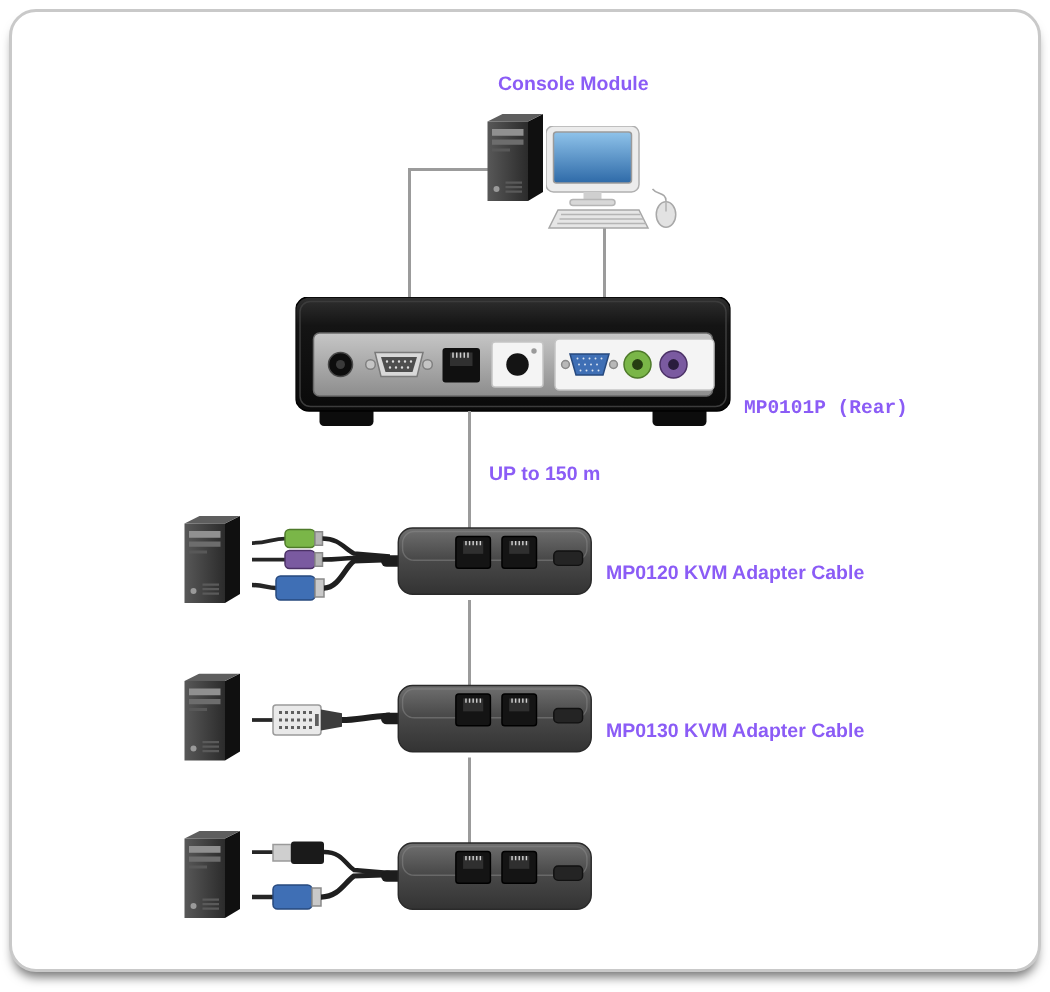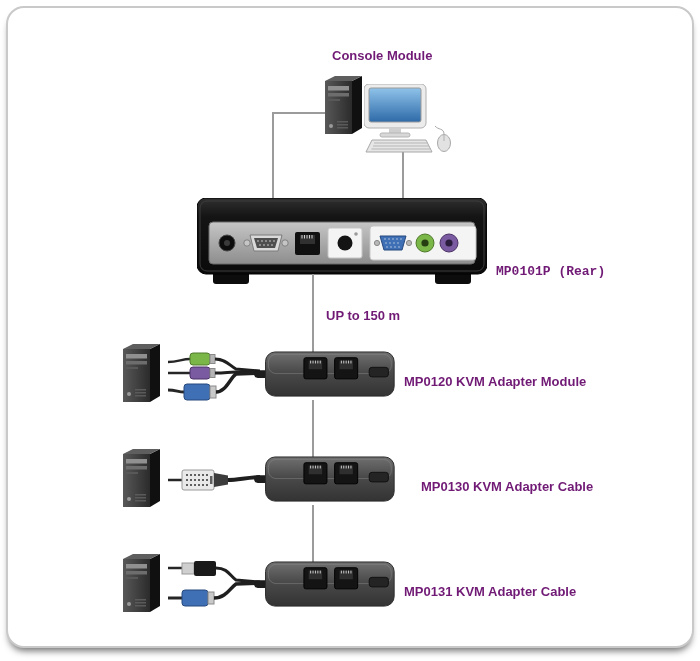--- a/index.html
+++ b/index.html
@@ -2,21 +2,21 @@
 <html><head>
 <meta charset="utf-8">
 <style>
   html,body{margin:0;padding:0;background:#ffffff;}
   .stage{position:relative;width:700px;height:661px;background:#ffffff;overflow:hidden;
          font-family:"Liberation Sans",sans-serif;}
   .panel{position:absolute;left:6px;top:6px;width:684px;height:638px;background:#ffffff;
          border:2px solid #c9c9c9;border-radius:18px;
          box-shadow:0 6px 7px -3px rgba(0,0,0,0.55);}
   .abs{position:absolute;}
-  .label{position:absolute;font-weight:bold;font-size:13px;color:#701a75;white-space:nowrap;}
+  .label{position:absolute;font-weight:bold;font-size:13px;color:#8b5cf6;white-space:nowrap;}
   .line-v{position:absolute;width:2px;background:#9b9b9b;}
   .line-h{position:absolute;height:2px;background:#9b9b9b;}
   svg{display:block;}
 </style>
 </head>
 <body>
 
 <svg width="0" height="0" style="position:absolute">
   <defs>
     <linearGradient id="grad-tower-front" x1="0" y1="0" x2="1" y2="0">
@@ -181,21 +181,21 @@
         <path d="M59,11 v3 M61.5,11 v3 M64,11 v3 M66.5,11 v3 M69,11 v3" stroke="#cfcfcf" stroke-width="1"></path>
       </g>
       <g>
         <rect x="84" y="8" width="24" height="22" rx="2" fill="#141414" stroke="#000"></rect>
         <rect x="89" y="11" width="14" height="9" fill="#2f2f2f"></rect>
         <path d="M91,11 v3 M93.5,11 v3 M96,11 v3 M98.5,11 v3 M101,11 v3" stroke="#cfcfcf" stroke-width="1"></path>
       </g>
       <rect x="120" y="18" width="20" height="10" rx="3" fill="#242424" stroke="#111"></rect>
     </svg>
 
-    <div class="label" style="left:396px;top:366px;">MP0120 KVM Adapter Module</div>
+    <div class="label" style="left:396px;top:366px;">MP0120 KVM Adapter Cable</div>
 
     <svg class="abs" style="left:110px;top:441px;" width="46" height="62" viewBox="0 0 46 62">
       <polygon points="32,5 42,0 42,52 32,58" fill="#101010"></polygon>
       <polygon points="5,5 32,5 42,0 15,0" fill="#5e5e5e"></polygon>
       <rect x="5" y="5" width="27" height="53" fill="url(#grad-tower-front)"></rect>
       <rect x="8" y="10" width="21" height="4.5" fill="#909090"></rect>
       <rect x="8" y="17" width="21" height="3.5" fill="#6d6d6d"></rect>
       <rect x="8" y="23" width="12" height="2" fill="#585858"></rect>
       <circle cx="11" cy="50" r="2" fill="#9a9a9a"></circle>
       <rect x="17" y="45" width="11" height="1.5" fill="#5a5a5a"></rect>
@@ -243,21 +243,21 @@
         <path d="M59,11 v3 M61.5,11 v3 M64,11 v3 M66.5,11 v3 M69,11 v3" stroke="#cfcfcf" stroke-width="1"></path>
       </g>
       <g>
         <rect x="84" y="8" width="24" height="22" rx="2" fill="#141414" stroke="#000"></rect>
         <rect x="89" y="11" width="14" height="9" fill="#2f2f2f"></rect>
         <path d="M91,11 v3 M93.5,11 v3 M96,11 v3 M98.5,11 v3 M101,11 v3" stroke="#cfcfcf" stroke-width="1"></path>
       </g>
       <rect x="120" y="18" width="20" height="10" rx="3" fill="#242424" stroke="#111"></rect>
     </svg>
 
-    <div class="label" style="left:396px;top:471px;margin-left:17px;">MP0130 KVM Adapter Cable</div>
+    <div class="label" style="left:396px;top:471px;">MP0130 KVM Adapter Cable</div>
 
     <svg class="abs" style="left:110px;top:546px;" width="46" height="62" viewBox="0 0 46 62">
       <polygon points="32,5 42,0 42,52 32,58" fill="#101010"></polygon>
       <polygon points="5,5 32,5 42,0 15,0" fill="#5e5e5e"></polygon>
       <rect x="5" y="5" width="27" height="53" fill="url(#grad-tower-front)"></rect>
       <rect x="8" y="10" width="21" height="4.5" fill="#909090"></rect>
       <rect x="8" y="17" width="21" height="3.5" fill="#6d6d6d"></rect>
       <rect x="8" y="23" width="12" height="2" fill="#585858"></rect>
       <circle cx="11" cy="50" r="2" fill="#9a9a9a"></circle>
       <rect x="17" y="45" width="11" height="1.5" fill="#5a5a5a"></rect>
@@ -290,16 +290,15 @@
         <path d="M59,11 v3 M61.5,11 v3 M64,11 v3 M66.5,11 v3 M69,11 v3" stroke="#cfcfcf" stroke-width="1"></path>
       </g>
       <g>
         <rect x="84" y="8" width="24" height="22" rx="2" fill="#141414" stroke="#000"></rect>
         <rect x="89" y="11" width="14" height="9" fill="#2f2f2f"></rect>
         <path d="M91,11 v3 M93.5,11 v3 M96,11 v3 M98.5,11 v3 M101,11 v3" stroke="#cfcfcf" stroke-width="1"></path>
       </g>
       <rect x="120" y="18" width="20" height="10" rx="3" fill="#242424" stroke="#111"></rect>
     </svg>
 
-    <div class="label" style="left:396px;top:576px;">MP0131 KVM Adapter Cable</div>
 
   </div>
 </div>
 
 </body></html>

